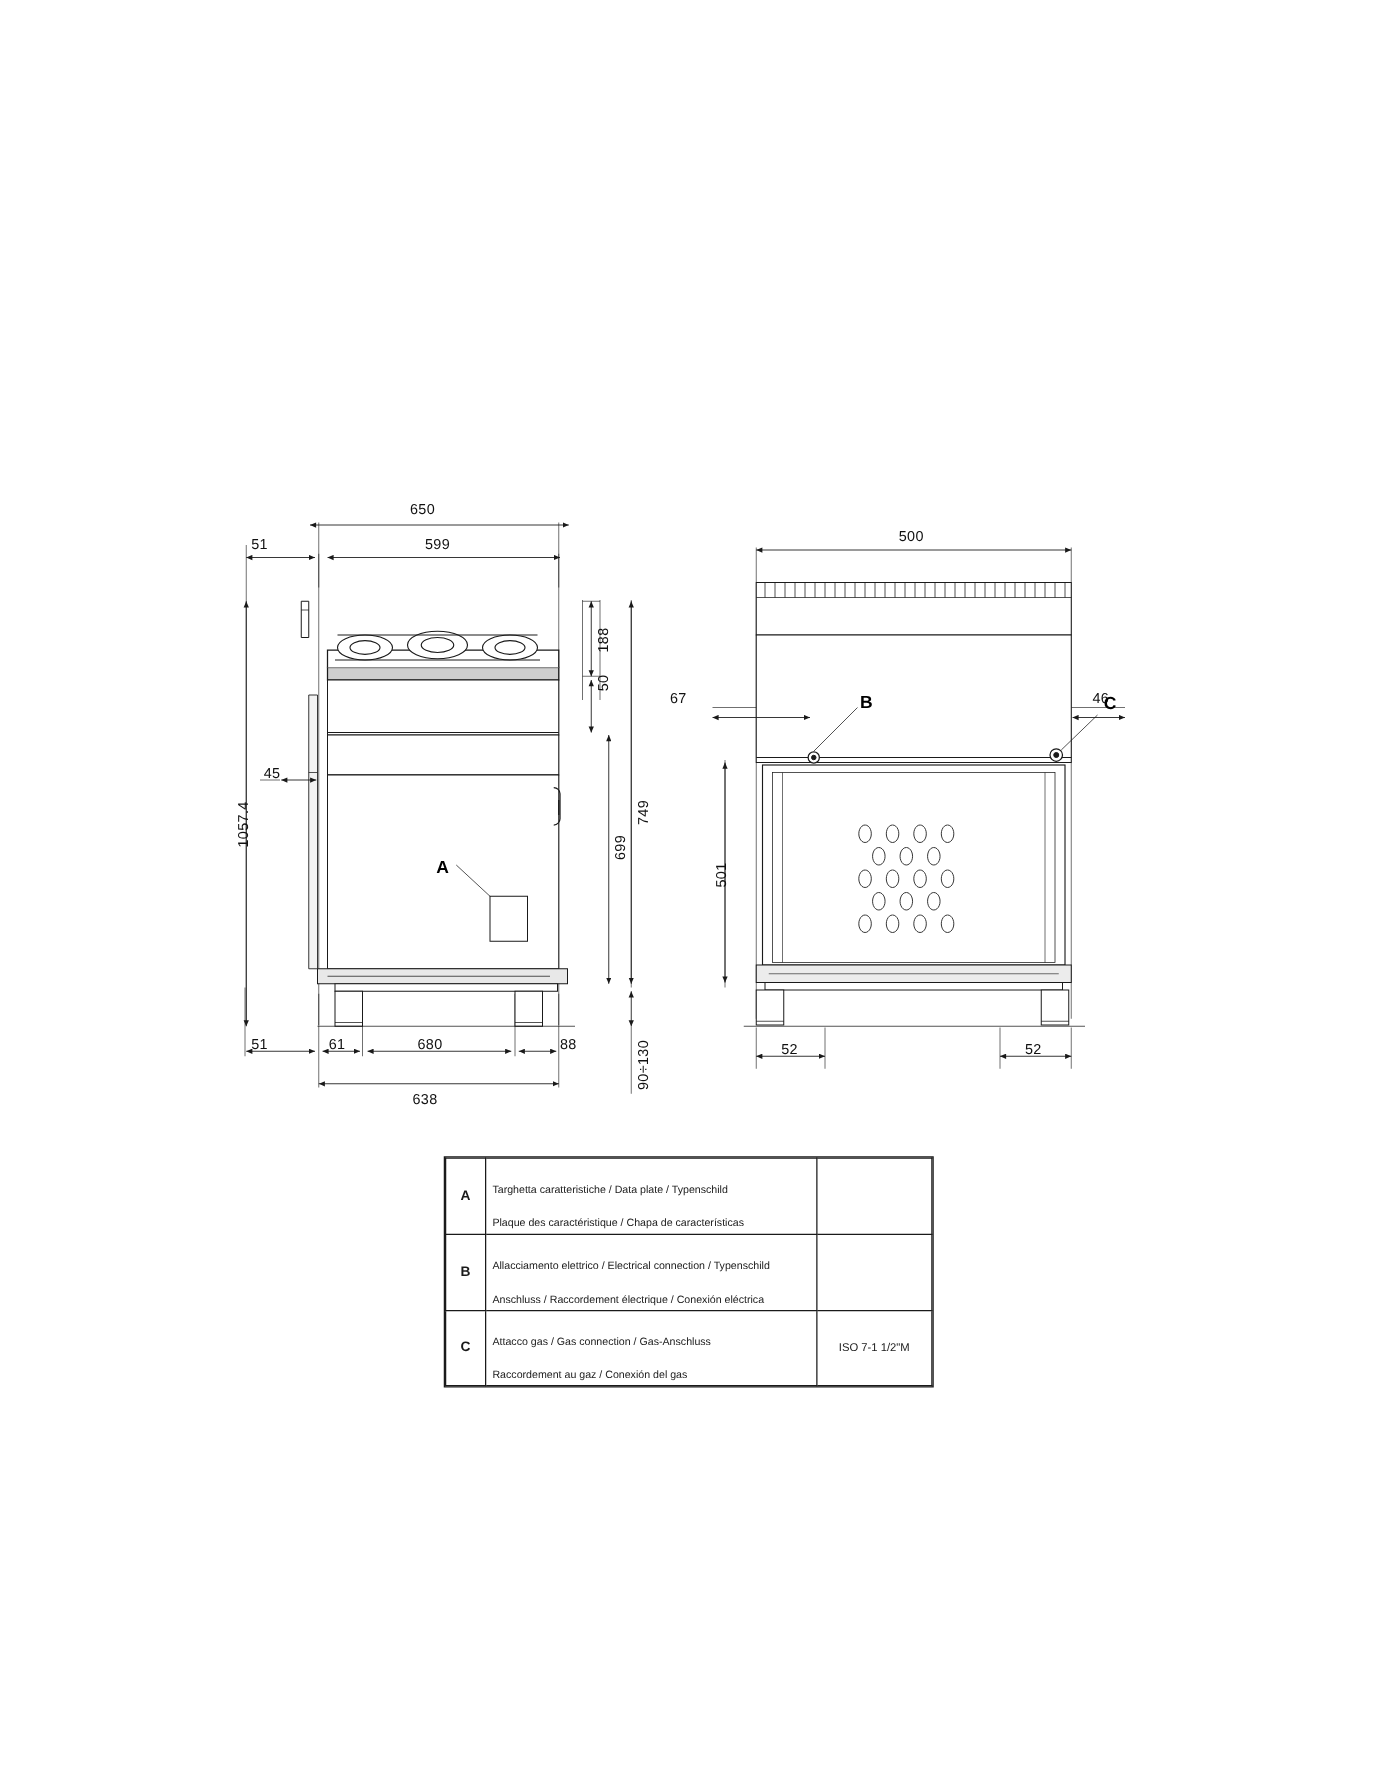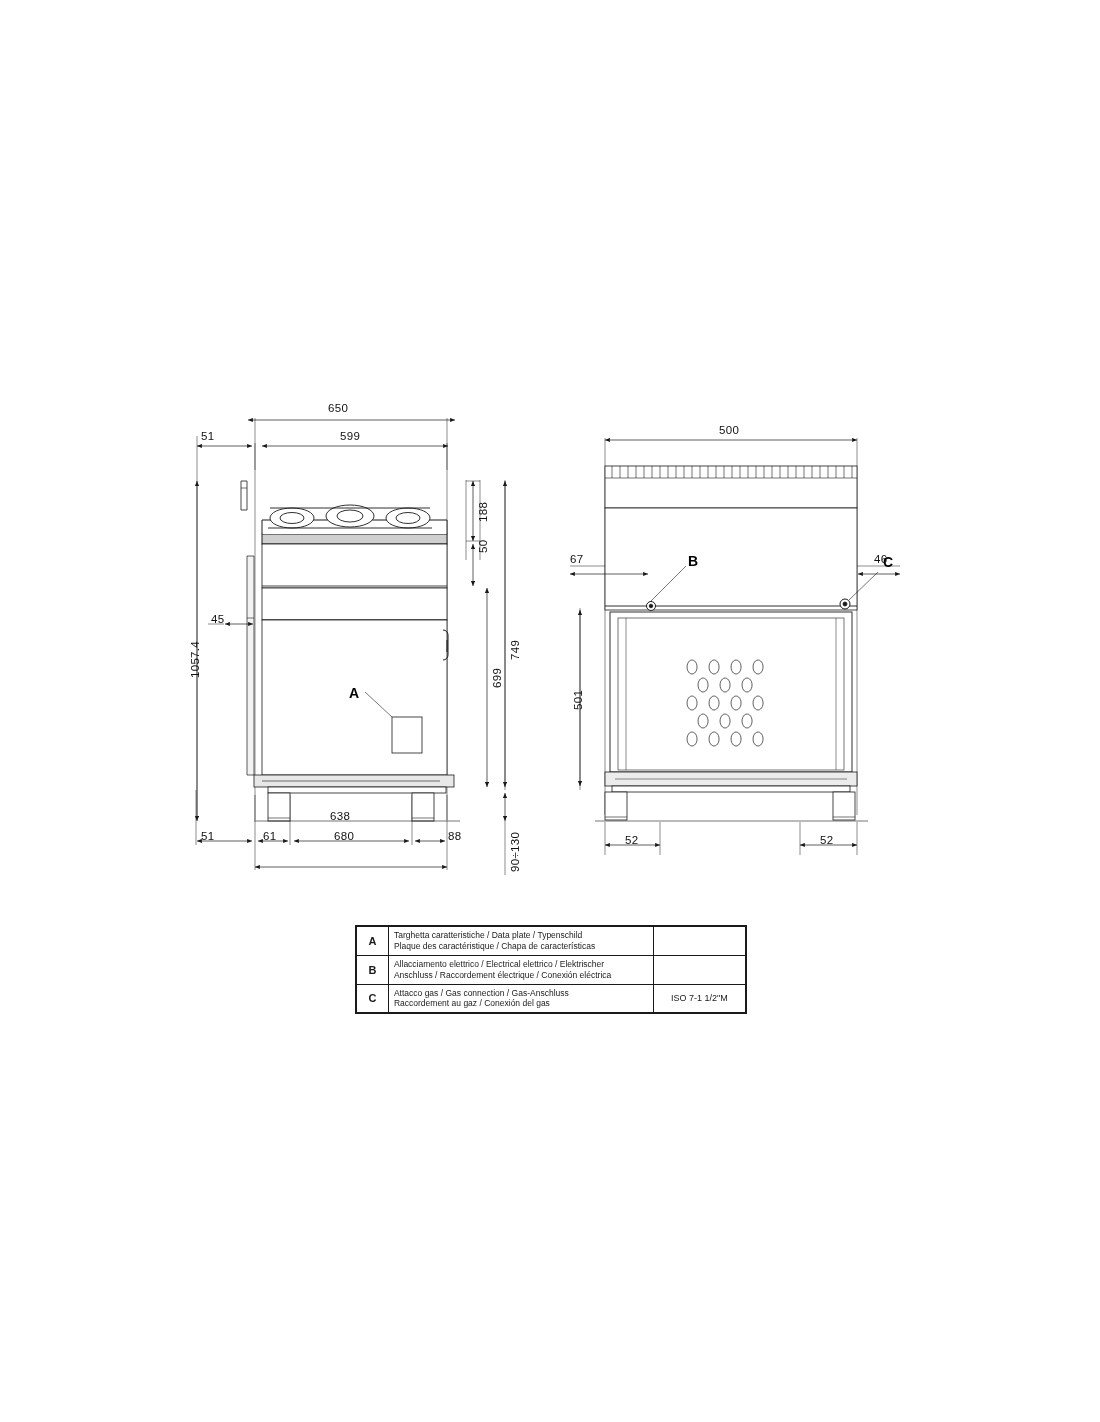--- a/index.html
+++ b/index.html
@@ -74,21 +74,21 @@
     font-size: 11px;
   }
   #legend td.desc {
     width: 270px;
   }
   #legend td.val {
     width: 86px;
     text-align: center;
     font-size: 9px;
   }
-  .desc-line { display: block; }
+  .desc-line { display: block; margin-top: 16px; }
 </style>
 </head>
 <body>
 
 <div id="sheet">
 
   <svg class="drawing" viewBox="0 0 1100 1422">
     <defs>
       <marker id="arr" markerWidth="8" markerHeight="8" refX="7" refY="3" orient="auto" markerUnits="strokeWidth">
         <path d="M0,0 L7,3 L0,6 z" fill="#1a1a1a"></path>
@@ -312,25 +312,25 @@
   <div class="dim-text rot" style="left:477px; top:553px;">50</div>
   <div class="dim-text rot" style="left:491px; top:688px;">699</div>
   <div class="dim-text rot" style="left:509px; top:660px;">749</div>
   <div class="dim-text rot" style="left:189px; top:678px;">1057.4</div>
   <div class="dim-text" style="left:211px; top:613px;">45</div>
 
   <div class="dim-text" style="left:201px; top:830px;">51</div>
   <div class="dim-text" style="left:263px; top:830px;">61</div>
   <div class="dim-text" style="left:334px; top:830px;">680</div>
   <div class="dim-text" style="left:420px; top:830px;padding-left:28px;">88</div>
-  <div class="dim-text" style="left:330px; top:810px;">638</div>
+  <div class="dim-text" style="left:330px; top:874px;">638</div>
   <div class="dim-text rot" style="left:509px; top:872px;">90÷130</div>
 
   <div class="dim-text" style="left:719px; top:424px;">500</div>
-  <div class="dim-text" style="left:570px; top:553px;">67</div>
+  <div class="dim-text" style="left:536px; top:553px;">67</div>
   <div class="dim-text" style="left:874px; top:553px;">46</div>
   <div class="dim-text rot" style="left:572px; top:710px;">501</div>
   <div class="dim-text" style="left:625px; top:834px;">52</div>
   <div class="dim-text" style="left:820px; top:834px;">52</div>
 
   <div class="marker-letter" style="left:349px; top:685px;">A</div>
   <div class="marker-letter" style="left:688px; top:553px;">B</div>
   <div class="marker-letter" style="left:883px; top:554px;">C</div>
 
   <div id="legend">
@@ -340,21 +340,21 @@
           <td class="key">A</td>
           <td class="desc">
             <span class="desc-line">Targhetta caratteristiche / Data plate / Typenschild</span>
             <span class="desc-line">Plaque des caractéristique / Chapa de características</span>
           </td>
           <td class="val"></td>
         </tr>
         <tr>
           <td class="key">B</td>
           <td class="desc">
-            <span class="desc-line">Allacciamento elettrico / Electrical elettrico / Elektrischer</span>
+            <span class="desc-line">Allacciamento elettrico / Electrical connection / Typenschild</span>
             <span class="desc-line">Anschluss / Raccordement électrique / Conexión eléctrica</span>
           </td>
           <td class="val"></td>
         </tr>
         <tr>
           <td class="key">C</td>
           <td class="desc">
             <span class="desc-line">Attacco gas / Gas connection / Gas-Anschluss</span>
             <span class="desc-line">Raccordement au gaz / Conexión del gas</span>
           </td>

